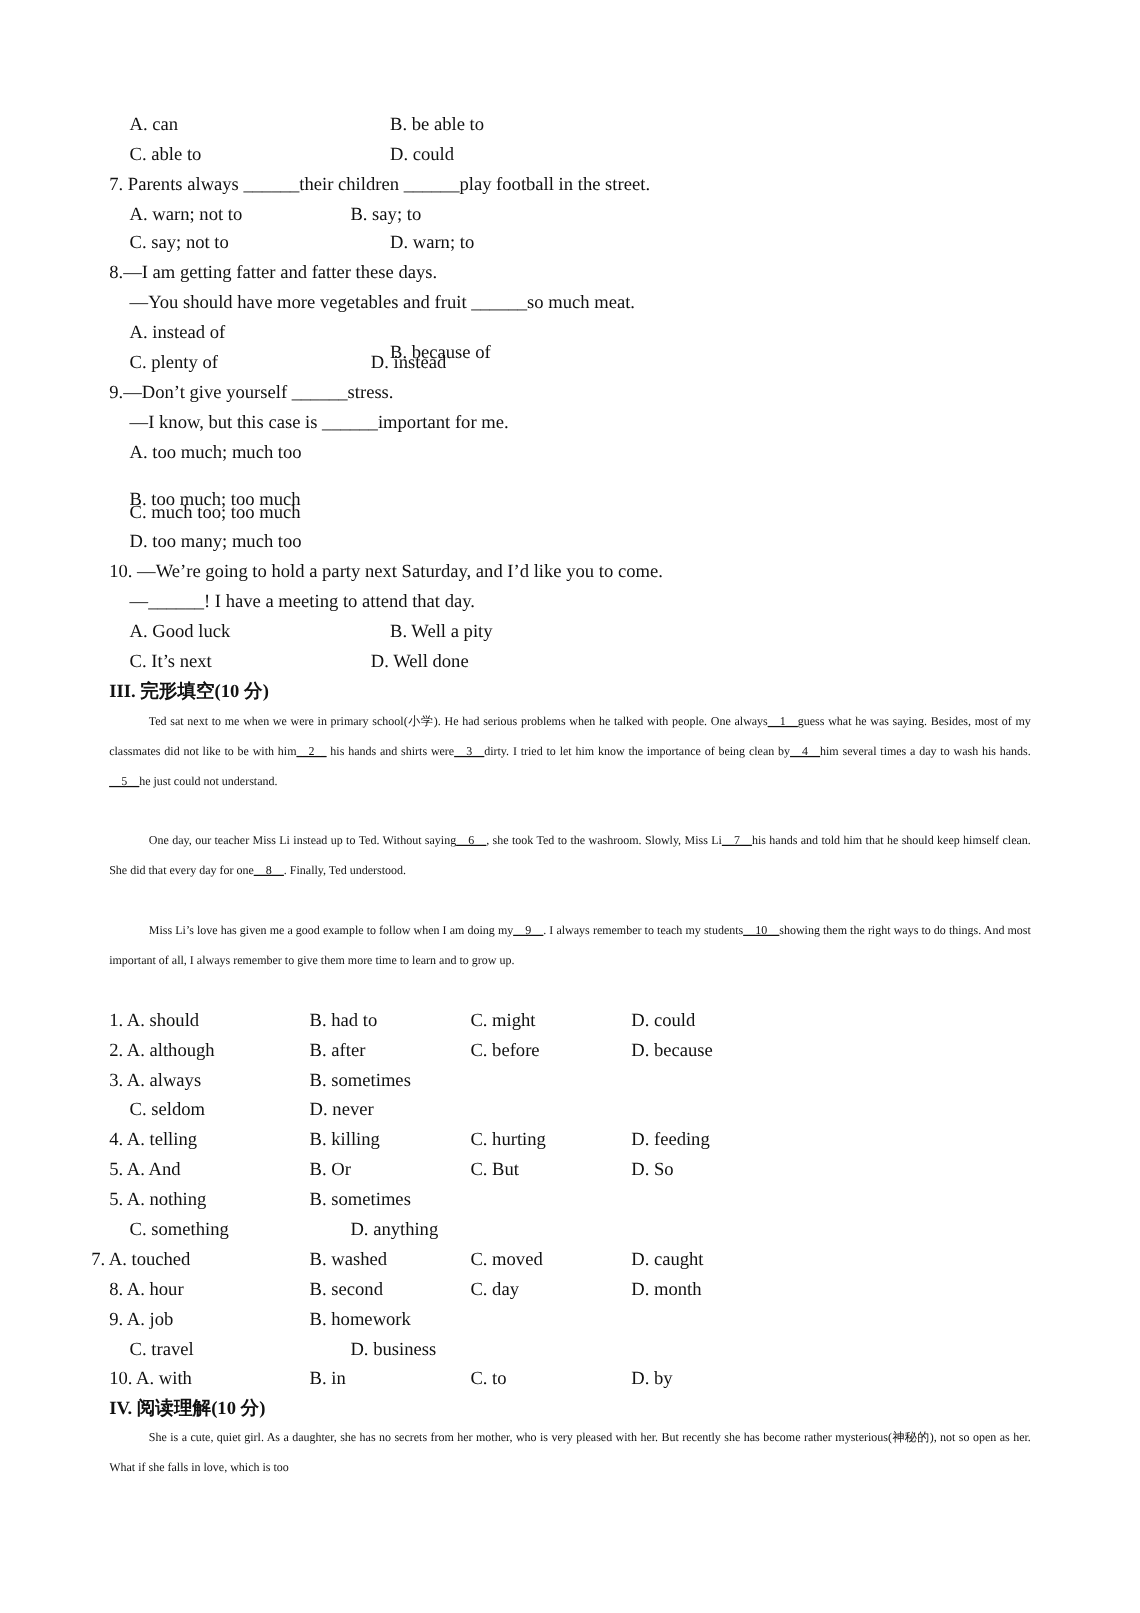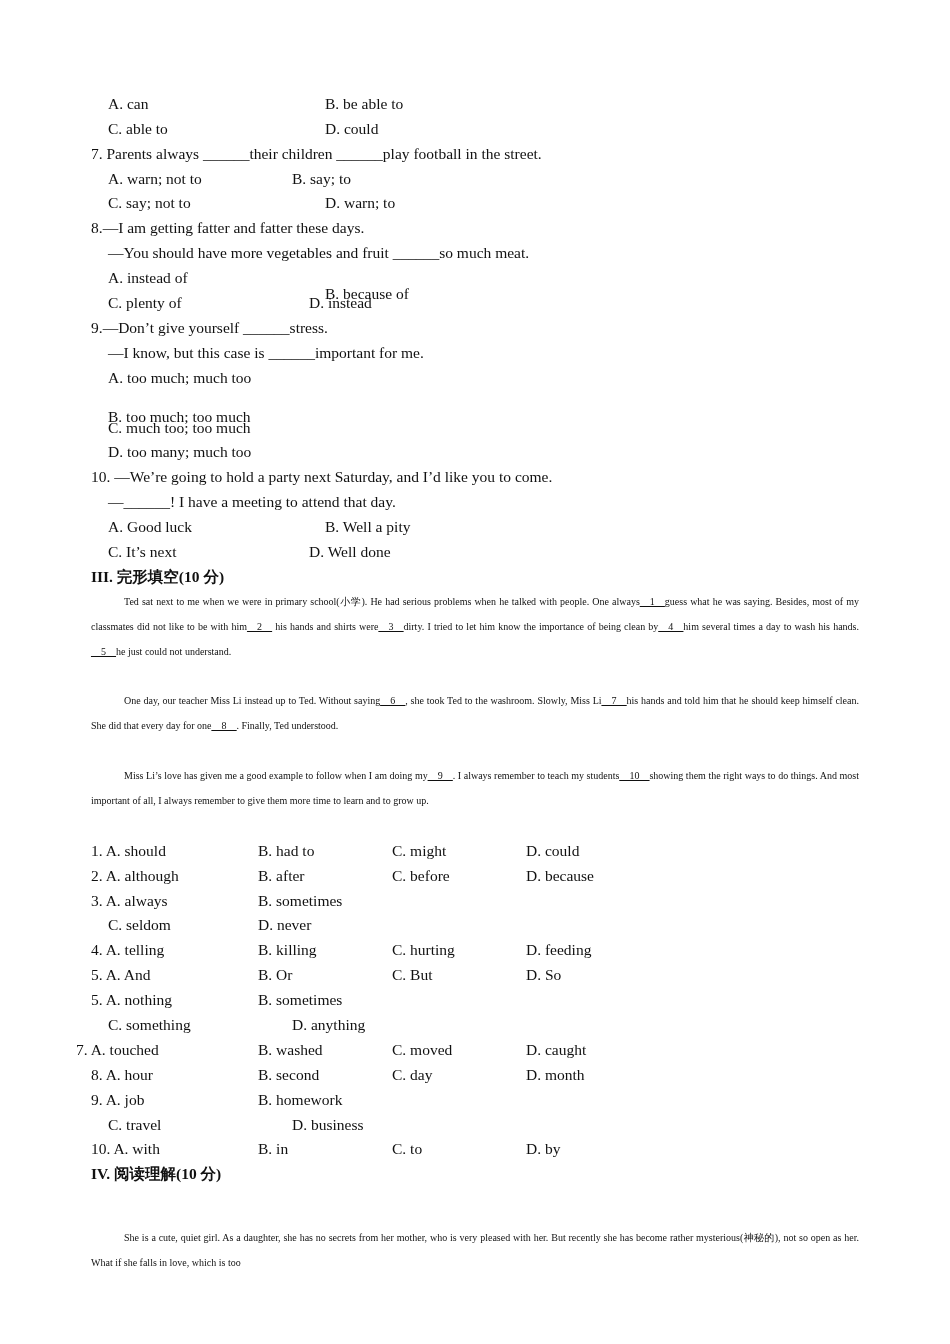--- a/index.html
+++ b/index.html
@@ -106,15 +106,15 @@
 <div class="line" style="left:258px;top:1090px">B. homework</div>
 <div class="line" style="left:108px;top:1115px">C. travel</div>
 <div class="line" style="left:292px;top:1115px">D. business</div>
 
 <div class="line" style="left:91px;top:1139px">10. A. with</div>
 <div class="line" style="left:258px;top:1139px">B. in</div>
 <div class="line" style="left:392px;top:1139px">C. to</div>
 <div class="line" style="left:526px;top:1139px">D. by</div>
 
 <div class="line bold" style="left:91px;top:1164px">IV. 阅读理解(10 分)</div>
-<div class="para" style="top:1226px">
+<div class="para" style="top:1187px">
   <span class="indent"></span><span>She is a cute, quiet girl. As a daughter, she has no secrets from her mother, who is very pleased with her. But recently she has become rather mysterious(神秘的), not so open as her. What if she falls in love, which is too</span>
 </div>
 
 </body></html>

